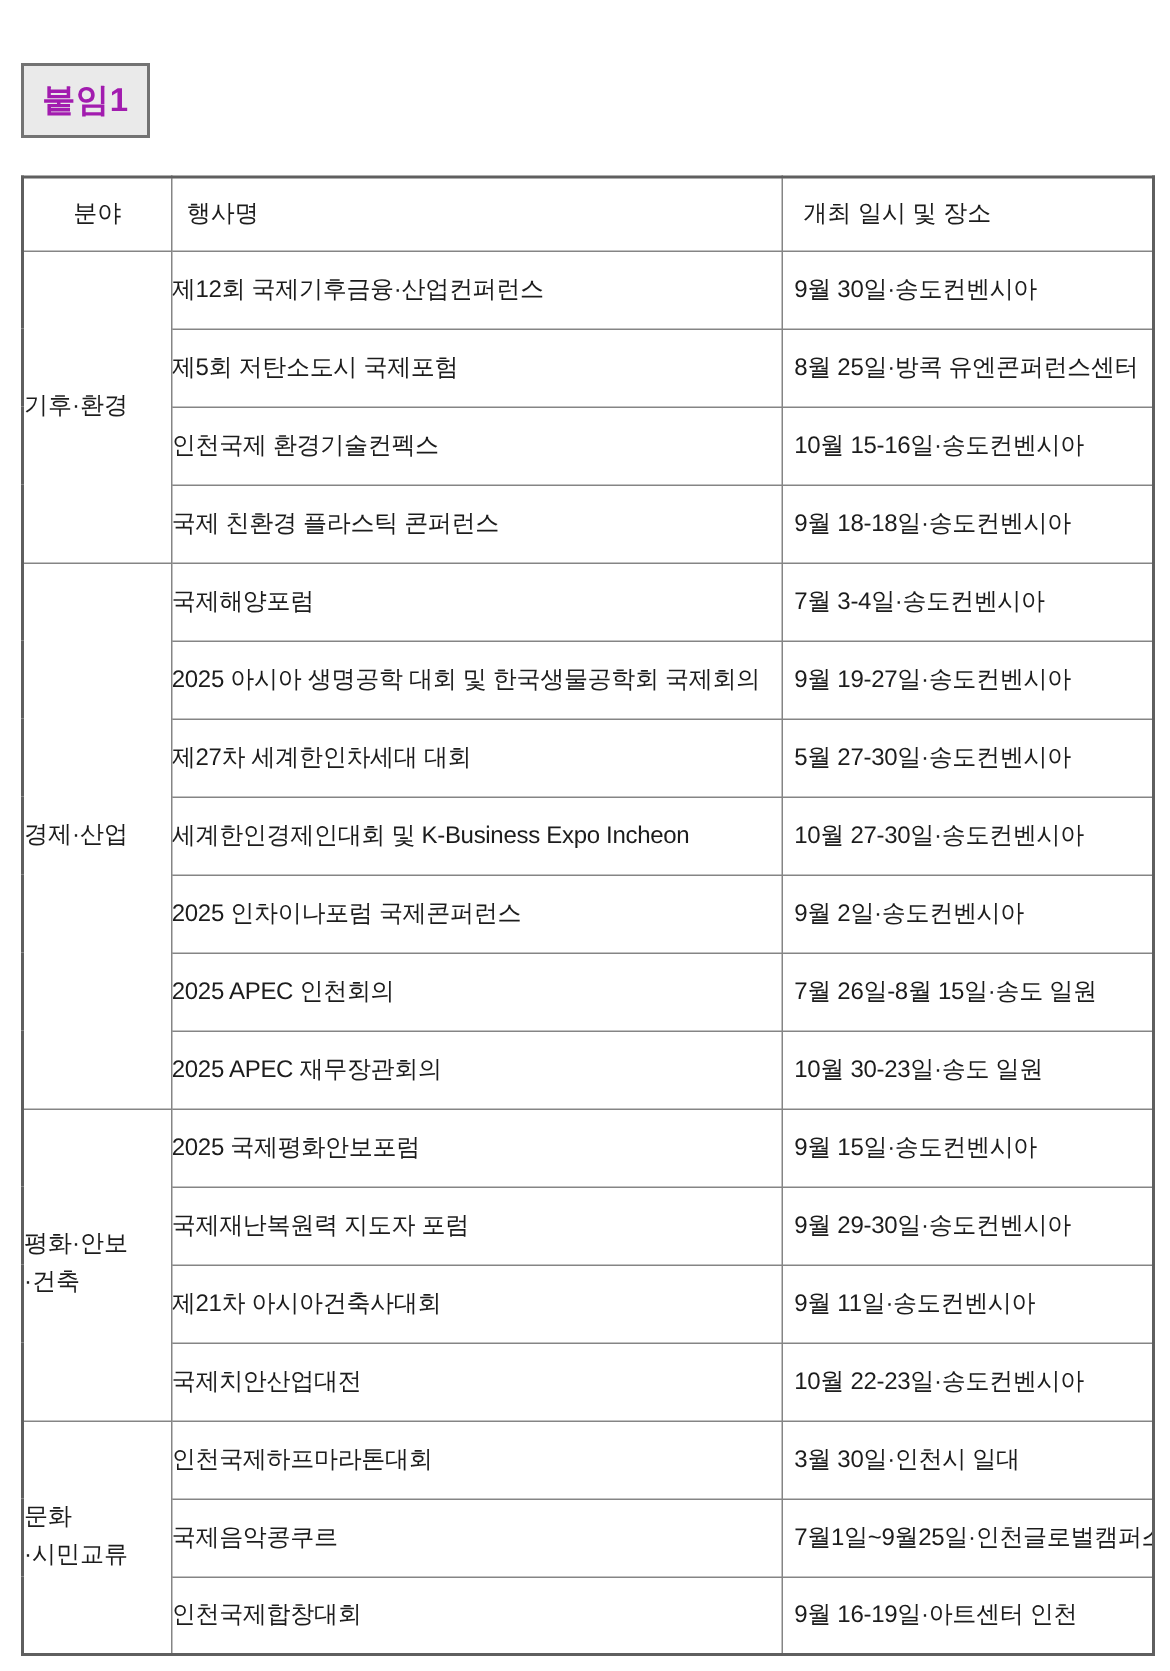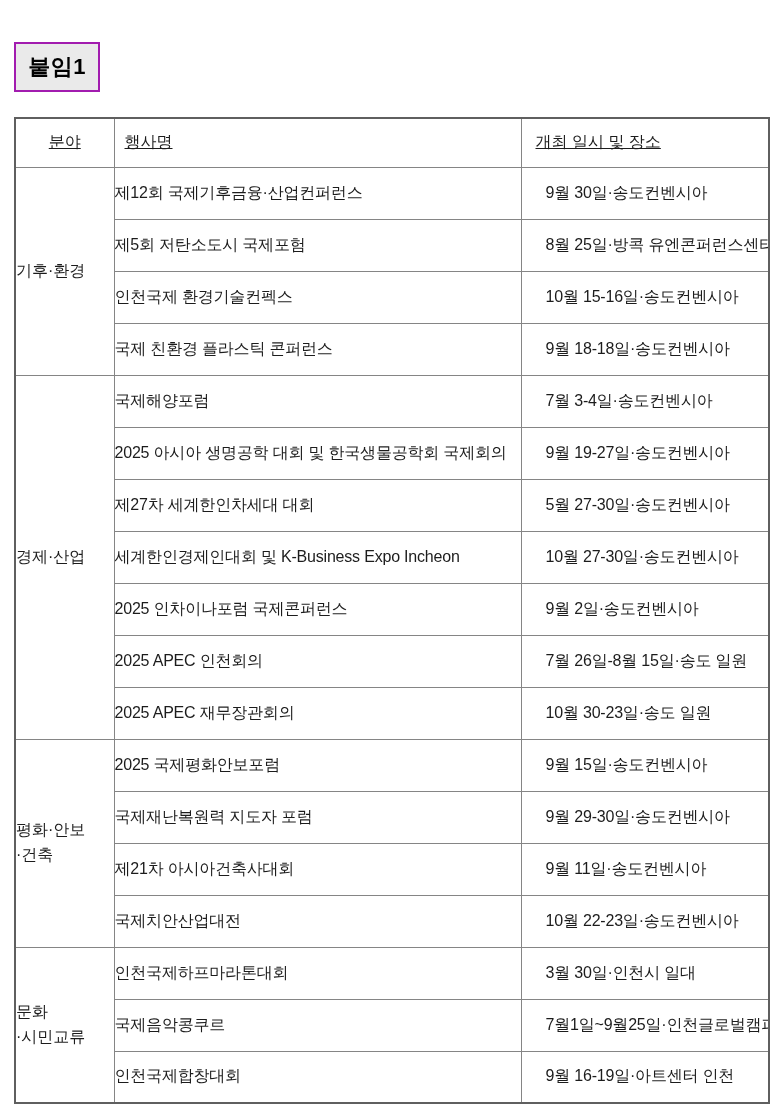--- a/index.html
+++ b/index.html
@@ -15,25 +15,25 @@
   
   .header-band {
     position: absolute;
     left: 14px; top: 42px;
     width: 756px; height: 50px;
     display: flex;
     align-items: stretch;
   }
   .attach-box {
     width: 86px; height: 50px;
-    border: 2px solid #a21caf;
+    border: 2px solid #737373;
     background: #eaeaea;
     display: flex; align-items: center; justify-content: center;
     font-size: 22px; font-weight: 700;
-    color: #000000;
+    color: #a21caf;
     letter-spacing: 0.5px;
     flex: 0 0 auto;
   }
   .title-box {
     margin-left: 33px;
     width: 637px; height: 50px;
     border: 2px solid #222222;
     background: #ffffff;
     display: flex; align-items: center;
     padding-left: 15px;
@@ -58,34 +58,34 @@
 
   .doc-table th, .doc-table td {
     border: 1px solid #858585;
     font-size: 16px;
     font-weight: 400;
     color: #1c1c1c;
     vertical-align: middle;
     overflow: hidden;
     white-space: nowrap;
   }
-  .doc-table thead tr { height: 49px; text-decoration: underline; }
+  .doc-table thead tr { height: 49px; }
   .doc-table tbody tr { height: 52px; }
 
   .doc-table th { text-align: left; }
   .doc-table th.cat-h { text-align: center; }
   .doc-table th.event-h { padding-left: 10px; }
   .doc-table th.sched-h { padding-left: 14px; }
 
   td.cat-cell {
     white-space: pre-line;
     line-height: 1.55;
   }
   td.event-cell { letter-spacing: -0.2px; }
-  td.sched-cell { padding-left: 24px;  letter-spacing: -0.2px; }
+  td.sched-cell { padding-left: 8px;  letter-spacing: -0.2px; }
 </style>
 </head>
 <body>
 
 <div class="header-band">
   <div class="attach-box">붙임1</div>
 </div>
 
 <table class="doc-table">
   <colgroup>

